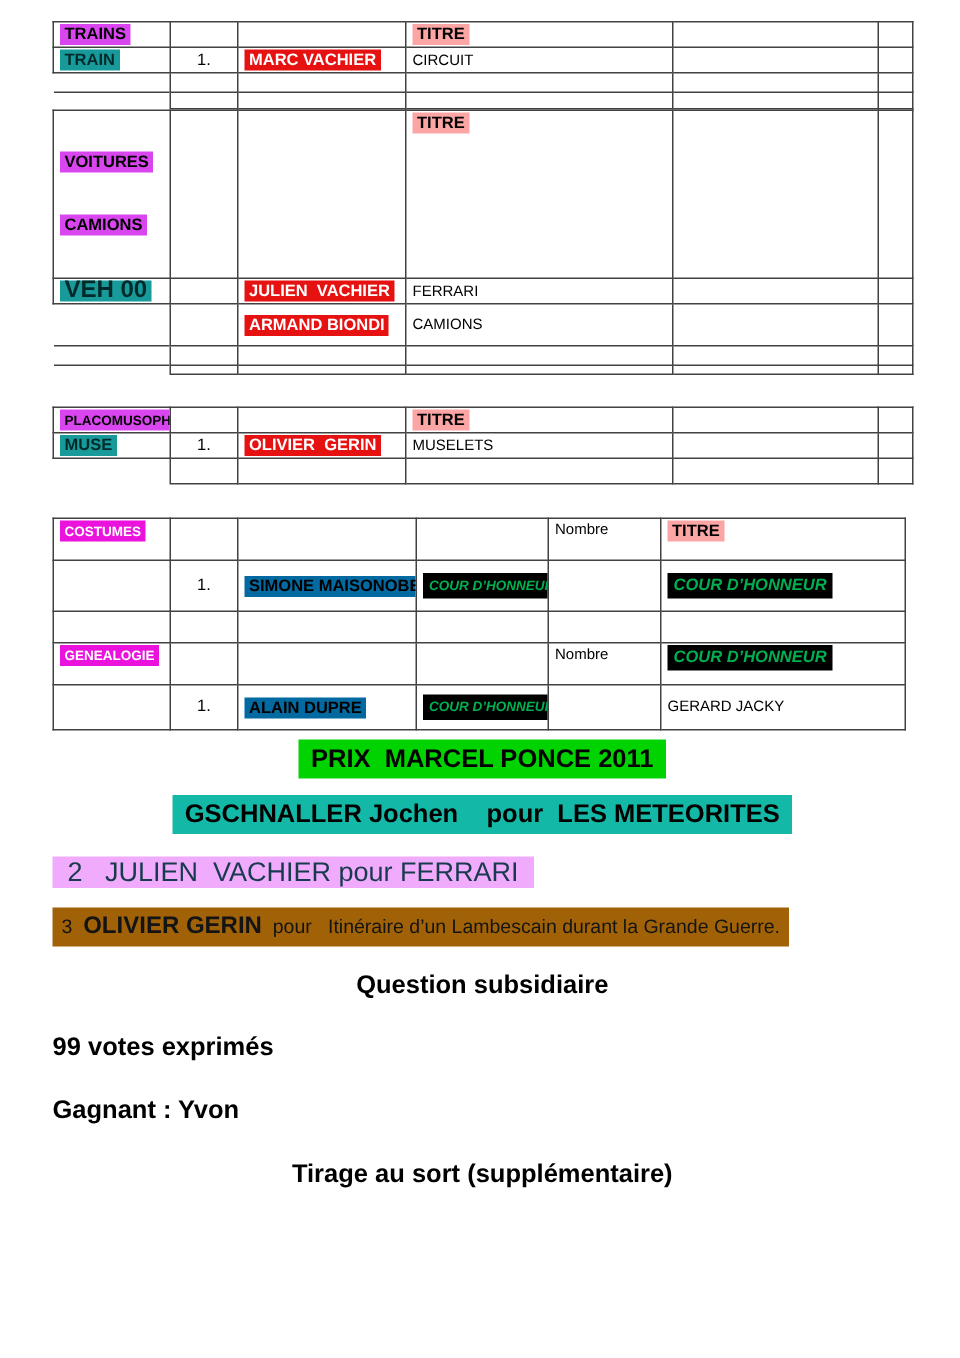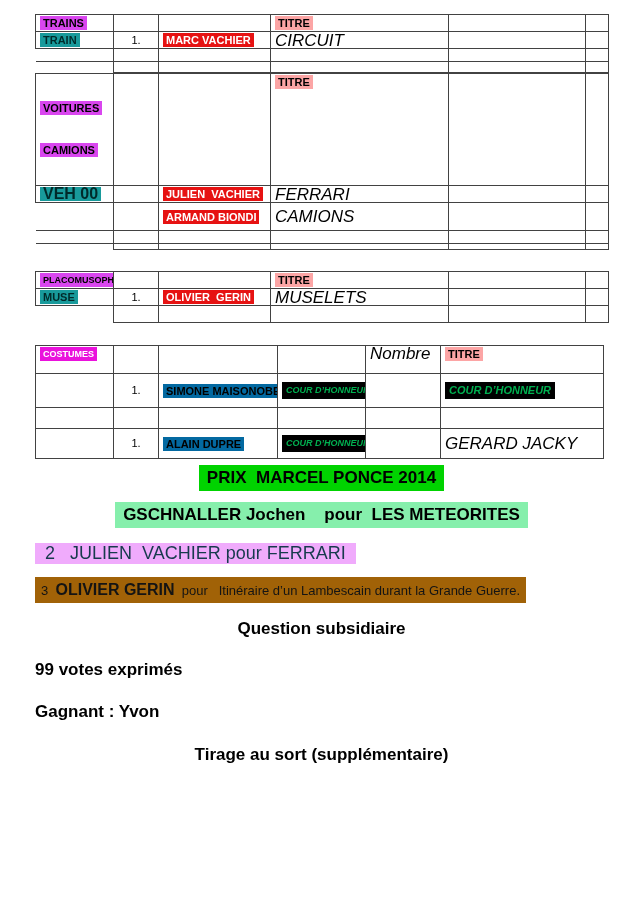--- a/index.html
+++ b/index.html
@@ -33,29 +33,29 @@
   .red{background:#e61212;color:#ffffff;}
   .cyan{background:#fca5a5;color:#000;}
   .mag{background:#ea12dc;color:#ffffff;}
   .magb{background:#0369a1;color:#000;}
   .b9{font-size:9px;}
   .b10{font-size:16px;}
   .award{background:#000000;color:#00b050;font-style:italic;font-weight:bold;
          font-size:9px;padding:2px 4px;display:inline-block;white-space:pre;}
   .award.big{font-size:11px;}
   .stack span{display:block;margin-bottom:2px;width:max-content;}
-  .plain{font-size:17px;font-style:italic;}
+  .plain{font-size:10px;}
 
   
   .ann{width:573px;}
   .center{text-align:center;}
   .band{display:inline-block;white-space:pre;}
   .prixband{background:#00d300;color:#000;font-weight:bold;font-size:17px;
             padding:3px 8px;margin-top:6px;}
-  .gschband{background:#86efac;color:#000;font-weight:bold;font-size:17px;
+  .gschband{background:#14b8a6;color:#000;font-weight:bold;font-size:17px;
             padding:3px 8px;margin-top:11px;}
   .line2band{background:#f0abfc;color:#173a4d;font-size:18px;padding:0 10px;
              margin-top:15px;}
   .line3band{background:#a16207;color:#141414;font-size:13px;padding:4px 6px;
              margin-top:13px;}
   .line3band .bigname{font-weight:bold;font-size:16px;}
   .heading{font-weight:bold;font-size:17px;line-height:22px;}
   .mt15{margin-top:15px;} .mt19{margin-top:19px;} .mt20{margin-top:20px;}
   .mt21{margin-top:21px;} .mt22{margin-top:22px;}
   .gap21{height:21px;} .gap22{height:22px;}
@@ -234,34 +234,42 @@
       <td><span class="award big">COUR D’HONNEUR</span></td>
     </tr>
     <tr class="h21">
       <td></td>
           <td></td>
       <td></td>
           <td></td>
       <td></td>
           <td></td>
     </tr>
+    <tr class="h28 vt">
+      <td><span class="hl mag b9">GENEALOGIE</span></td>
+      <td></td>
+      <td></td>
+      <td></td>
+      <td class="plain">Nombre</td>
+      <td><span class="award big">COUR D’HONNEUR</span></td>
+    </tr>
     <tr class="h30">
       <td></td>
       <td class="rank">1.</td>
       <td><span class="hl magb">ALAIN DUPRE</span></td>
       <td><span class="award">COUR D’HONNEUR</span></td>
       <td></td>
       <td class="plain">GERARD JACKY</td>
     </tr>
   </tbody>
     </table>
 
   <div class="ann">
     <div class="center">
-      <span class="band prixband">PRIX  MARCEL PONCE 2014</span>
+      <span class="band prixband">PRIX  MARCEL PONCE 2011</span>
     </div>
     <div class="center">
       <span class="band gschband">GSCHNALLER Jochen    pour  LES METEORITES</span>
     </div>
     <div>
       <span class="band line2band">2   JULIEN  VACHIER pour FERRARI</span>
     </div>
     <div>
       <span class="band line3band"><span>3  </span><span class="bigname">OLIVIER GERIN</span><span>  pour   Itinéraire d’un Lambescain durant la Grande Guerre.</span></span>
     </div>

